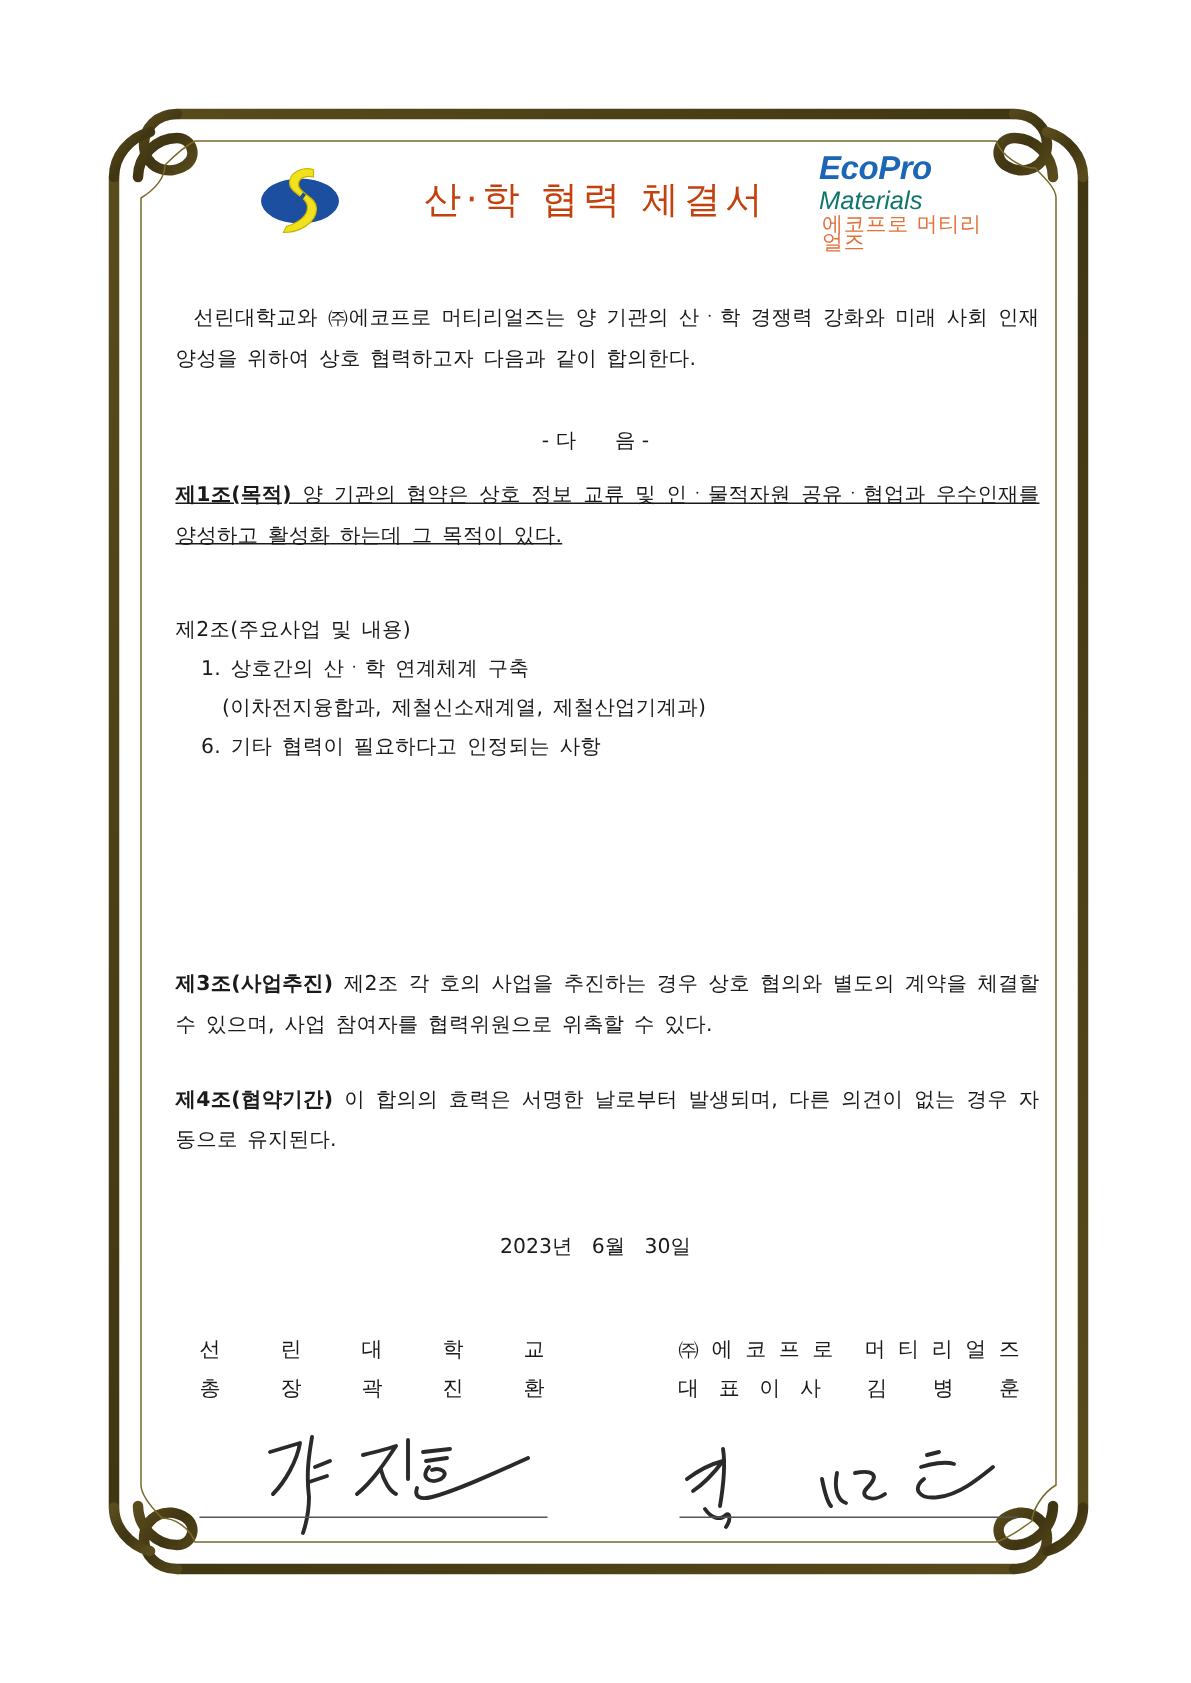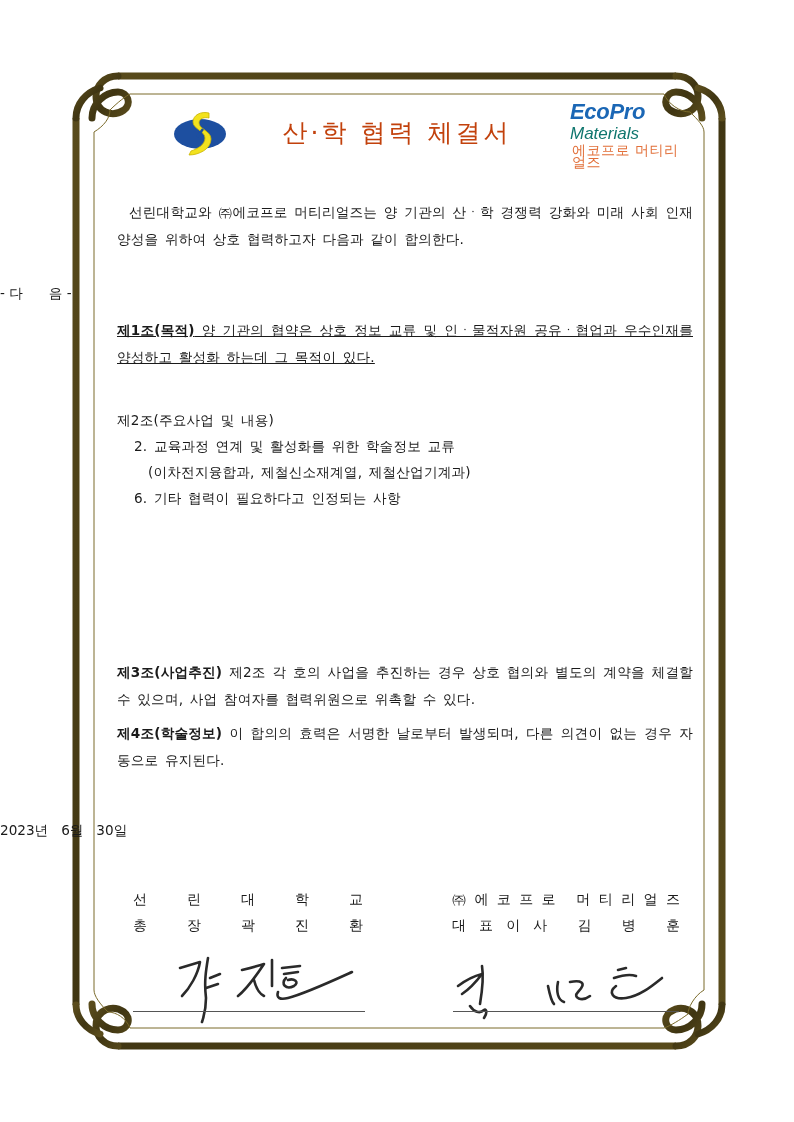--- a/index.html
+++ b/index.html
@@ -2,27 +2,27 @@
 <html><head>
 <meta charset="utf-8">
 <style>
   html, body { margin: 0; padding: 0; background: #ffffff; }
   body { width: 794px; height: 1122px; position: relative; overflow: hidden;
          font-family: "DejaVu Sans", "Liberation Sans", sans-serif; color: #1a1a1a; }
   .frame-svg { position: absolute; left: 0; top: 0; width: 794px; height: 1122px; pointer-events: none; }
   .abs { position: absolute; }
   .title { left: 0; width: 794px; top: 116px; text-align: center; font-size: 25px; letter-spacing: 3px; color: #c2410c; }
   .logo-left { left: 173px; top: 107px; width: 54px; height: 52px; }
-  .logo-right { left: 564px; top: 100px; width: 120px; }
+  .logo-right { left: 540px; top: 100px; width: 120px; }
   .eco1 { font-family: "Liberation Sans", sans-serif; font-weight: bold; font-style: italic; font-size: 22px; color: #1b67b5; line-height: 24px; letter-spacing: -0.3px; padding-left: 6px; }
   .eco2 { font-family: "Liberation Sans", sans-serif; font-style: italic; font-size: 17px; color: #0f766e; line-height: 20px; padding-left: 6px; }
   .eco3 { font-size: 14px; color: #e2703a; line-height: 12px; padding-left: 8px; letter-spacing: 0.5px; }
   .para { left: 117px; width: 576px; font-size: 13.6px; line-height: 27px; text-align: justify; text-align-last: left; letter-spacing: 0.2px; word-spacing: 2px; }
   .indent { text-indent: 12px; }
-  .center-line { left: 0; width: 794px; font-size: 13.6px; }
+  .center-line { left: 0; width: 794px; text-align: center; font-size: 13.6px; }
   .article-head { font-weight: bold; }
   .list { left: 134px; width: 560px; font-size: 13.6px; line-height: 26px; list-style: none; margin: 0; padding: 0; letter-spacing: 0.2px; word-spacing: 2px; }
   .list li { margin: 0; padding: 0; }
   .list .sub { padding-left: 14px; }
   .sign-row { font-size: 14px; display: flex; justify-content: space-between; letter-spacing: 0; }
   .sig-line { height: 1px; background: #555; }
 </style>
 </head>
 <body>
 
@@ -70,31 +70,31 @@
 <div class="abs para indent" style="top:199px;">선린대학교와 ㈜에코프로 머티리얼즈는 양 기관의 산ㆍ학 경쟁력 강화와 미래 사회 인재양성을 위하여 상호 협력하고자 다음과 같이 합의한다.</div>
 
 <div class="abs center-line" style="top:285px; white-space:pre;">- 다      음 -</div>
 
 <div class="abs para" style="top:317px;text-decoration:underline;">
   <span class="article-head">제1조(목적)</span><span> 양 기관의 협약은 상호 정보 교류 및 인ㆍ물적자원 공유ㆍ협업과 우수인재를 양성하고 활성화 하는데 그 목적이 있다.</span>
 </div>
 
 <div class="abs para" style="top:407px;">제2조(주요사업 및 내용)</div>
 <ul class="abs list" style="top:433px;">
-  <li>2. 교육과정 연계 및 활성화를 위한 학술정보 교류</li>
+  <li>1. 상호간의 산ㆍ학 연계체계 구축</li>
   <li class="sub">(이차전지융합과, 제철신소재계열, 제철산업기계과)</li>
   <li>6. 기타 협력이 필요하다고 인정되는 사항</li>
 </ul>
 
-<div class="abs para" style="top:643px;margin-top:16px;">
+<div class="abs para" style="top:643px;">
   <span class="article-head">제3조(사업추진)</span><span> 제2조 각 호의 사업을 추진하는 경우 상호 협의와 별도의 계약을 체결할 수 있으며, 사업 참여자를 협력위원으로 위촉할 수 있다.</span>
 </div>
 
 <div class="abs para" style="top:720px;">
-  <span class="article-head">제4조(학술정보)</span><span> 이 합의의 효력은 서명한 날로부터 발생되며, 다른 의견이 없는 경우 자동으로 유지된다.</span>
+  <span class="article-head">제4조(협약기간)</span><span> 이 합의의 효력은 서명한 날로부터 발생되며, 다른 의견이 없는 경우 자동으로 유지된다.</span>
 </div>
 
 <div class="abs center-line" style="top:822px; white-space:pre;">2023년   6월   30일</div>
 
 <div class="abs sign-row" style="left:133px; width:230px; top:891px;">
   <span>선</span>
   <span>린</span>
   <span>대</span>
   <span>학</span>
   <span>교</span>

